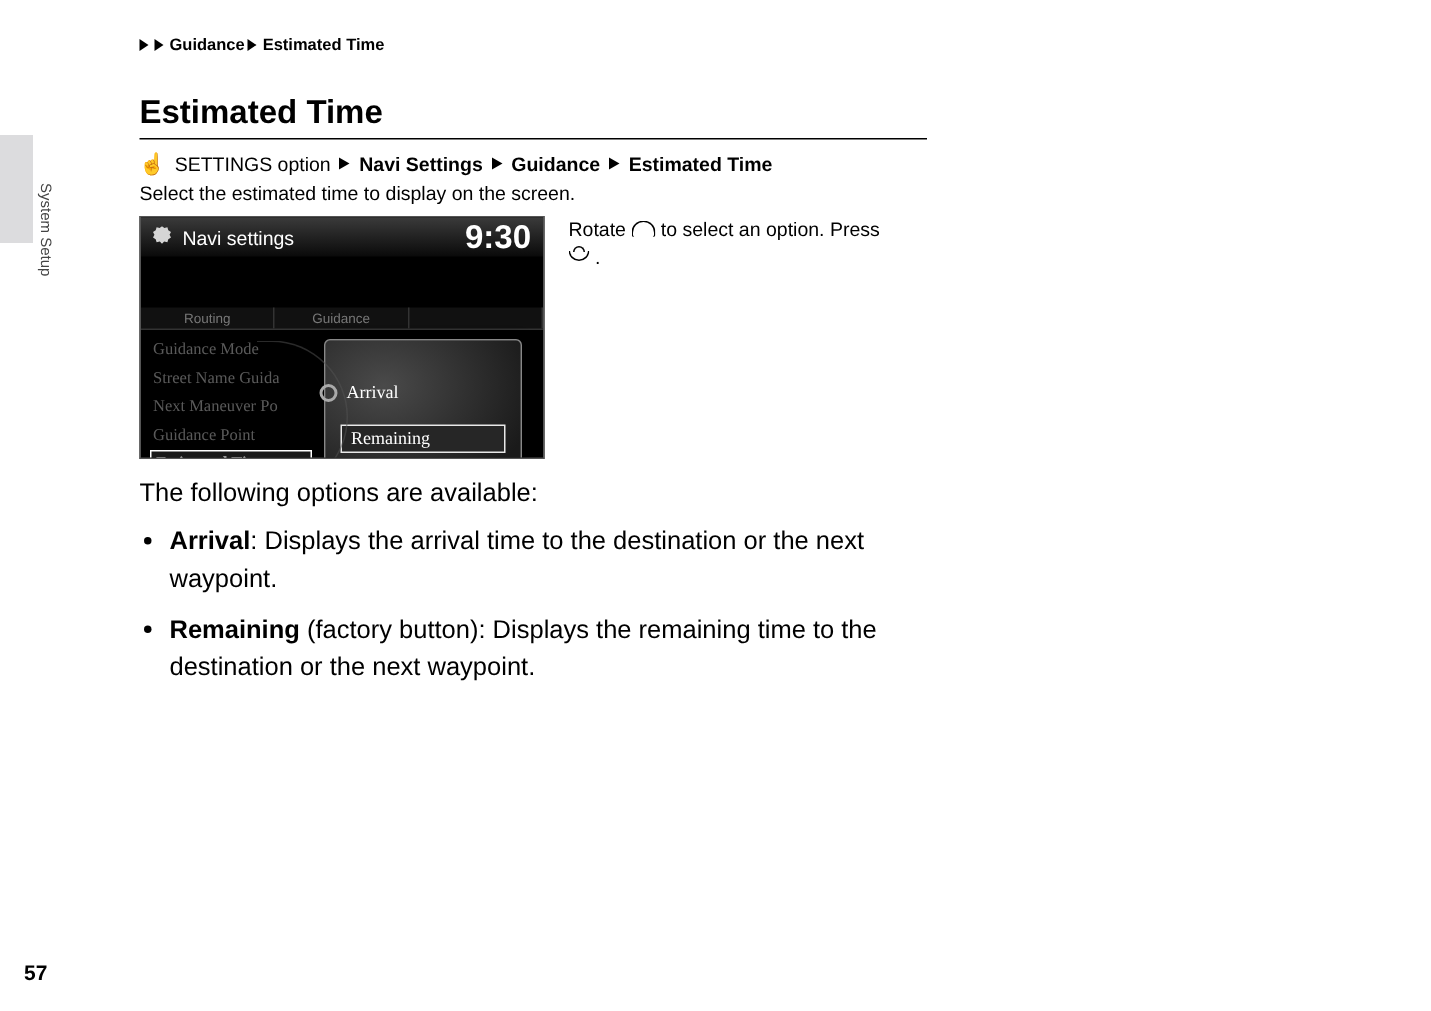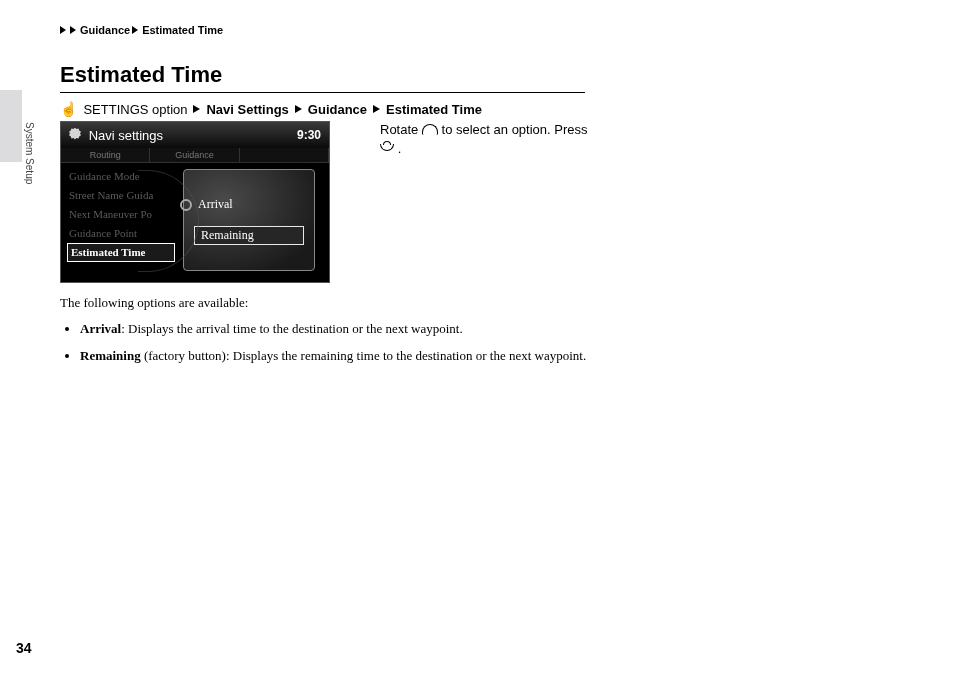--- a/index.html
+++ b/index.html
@@ -7,21 +7,21 @@
     padding: 0;
     width: 954px;
     height: 674px;
     font-family: "Helvetica Neue", Arial, sans-serif;
     font-size: 13px;
     color: #000;
     background: #fff;
     position: relative;
   }
   .page {
-    padding: 24px 60px 0 60px;
+    padding: 24px 60px 0 93px;
     position: relative;
   }
   .breadcrumb-top {
     font-size: 11px;
     font-weight: bold;
     margin-bottom: 26px;
     display: flex;
     align-items: center;
     gap: 2px;
   }
@@ -112,20 +112,21 @@
     clip-path: polygon(50% 0%, 62% 12%, 80% 8%, 85% 25%, 100% 35%, 92% 50%, 100% 65%, 85% 75%, 80% 92%, 62% 88%, 50% 100%, 38% 88%, 20% 92%, 15% 75%, 0% 65%, 8% 50%, 0% 35%, 15% 25%, 20% 8%, 38% 12%);
     margin-right: 4px;
     font-size: 0;
   }
   .shot-tabs {
     display: flex;
     font-size: 9px;
     color: #777;
     border-bottom: 1px solid #333;
     background: #111;
+    margin-top: 34px;
   }
   .shot-tabs span {
     flex: 1;
     text-align: center;
     padding: 2px 0;
     border-right: 1px solid #333;
   }
   .shot-body {
     position: relative;
     height: 122px;
@@ -204,21 +205,20 @@
     justify-content: space-around;
     font-size: 8px;
     color: #666;
     padding: 1px 10px;
     background: #0a0a0a;
   }
   .right-text {
     width: 240px;
     font-size: 13px;
     line-height: 1.45;
-    margin-left: 34px;
   }
   .rotate-icon {
     display: inline-block;
     width: 14px; height: 10px;
     border-top: 1.5px solid #000;
     border-left: 1.5px solid #000;
     border-right: 1.5px solid #000;
     border-radius: 9px 9px 2px 2px;
     vertical-align: -1px;
   }
@@ -235,24 +235,23 @@
     content:"";
     position:absolute;
     left:2px; right:2px; top:-3px;
     height:3px;
     border:1px solid #000;
     border-bottom:none;
     border-radius: 6px 6px 0 0;
   }
   .below {
     margin-top: 10px;
-    font-size: 13px;
+    font-size: 17px;
     line-height: 1.5;
     width: 540px;
-    font-family: Liberation Serif, serif;
   }
   ul.opts {
     margin: 6px 0 0 0;
     padding-left: 20px;
   }
   ul.opts li {
     margin-bottom: 8px;
   }
   .page-number {
     position: absolute;
@@ -284,29 +283,30 @@
     <span class="hand-icon">☝</span>
     <span>SETTINGS option</span>
     <span class="tri-path"></span>
     <span class="bold">Navi Settings</span>
     <span class="tri-path"></span>
     <span class="bold">Guidance</span>
     <span class="tri-path"></span>
     <span class="bold">Estimated Time</span>
   </div>
 
+  <div class="intro">Select the estimated time to display on the screen.</div>
 
   <div class="flex-row">
     <div class="screenshot">
       <div class="shot-header">
         <span>
           <span class="gear-icon"></span>
           <span>Navi settings</span>
         </span>
-        <span class="bold" style="font-size:12px">9:30</span>
+        <span class="bold" style="font-size:22px">9:30</span>
       </div>
       <div class="shot-tabs">
         <span>Routing</span>
         <span>Guidance</span>
         <span></span>
       </div>
       <div class="shot-body">
         <div class="menu-list">
           <div>Guidance Mode</div>
           <div>Street Name Guida</div>
@@ -338,13 +338,13 @@
         <span class="bold">Arrival</span><span>: Displays the arrival time to the destination or the next waypoint.</span>
       </li>
       <li>
         <span class="bold">Remaining</span><span> (factory button)</span><span>: Displays the remaining time to the destination or the next waypoint.</span>
       </li>
     </ul>
   </div>
 
 </div>
 
-<div class="page-number">34</div>
+<div class="page-number">57</div>
 
 </body></html>

